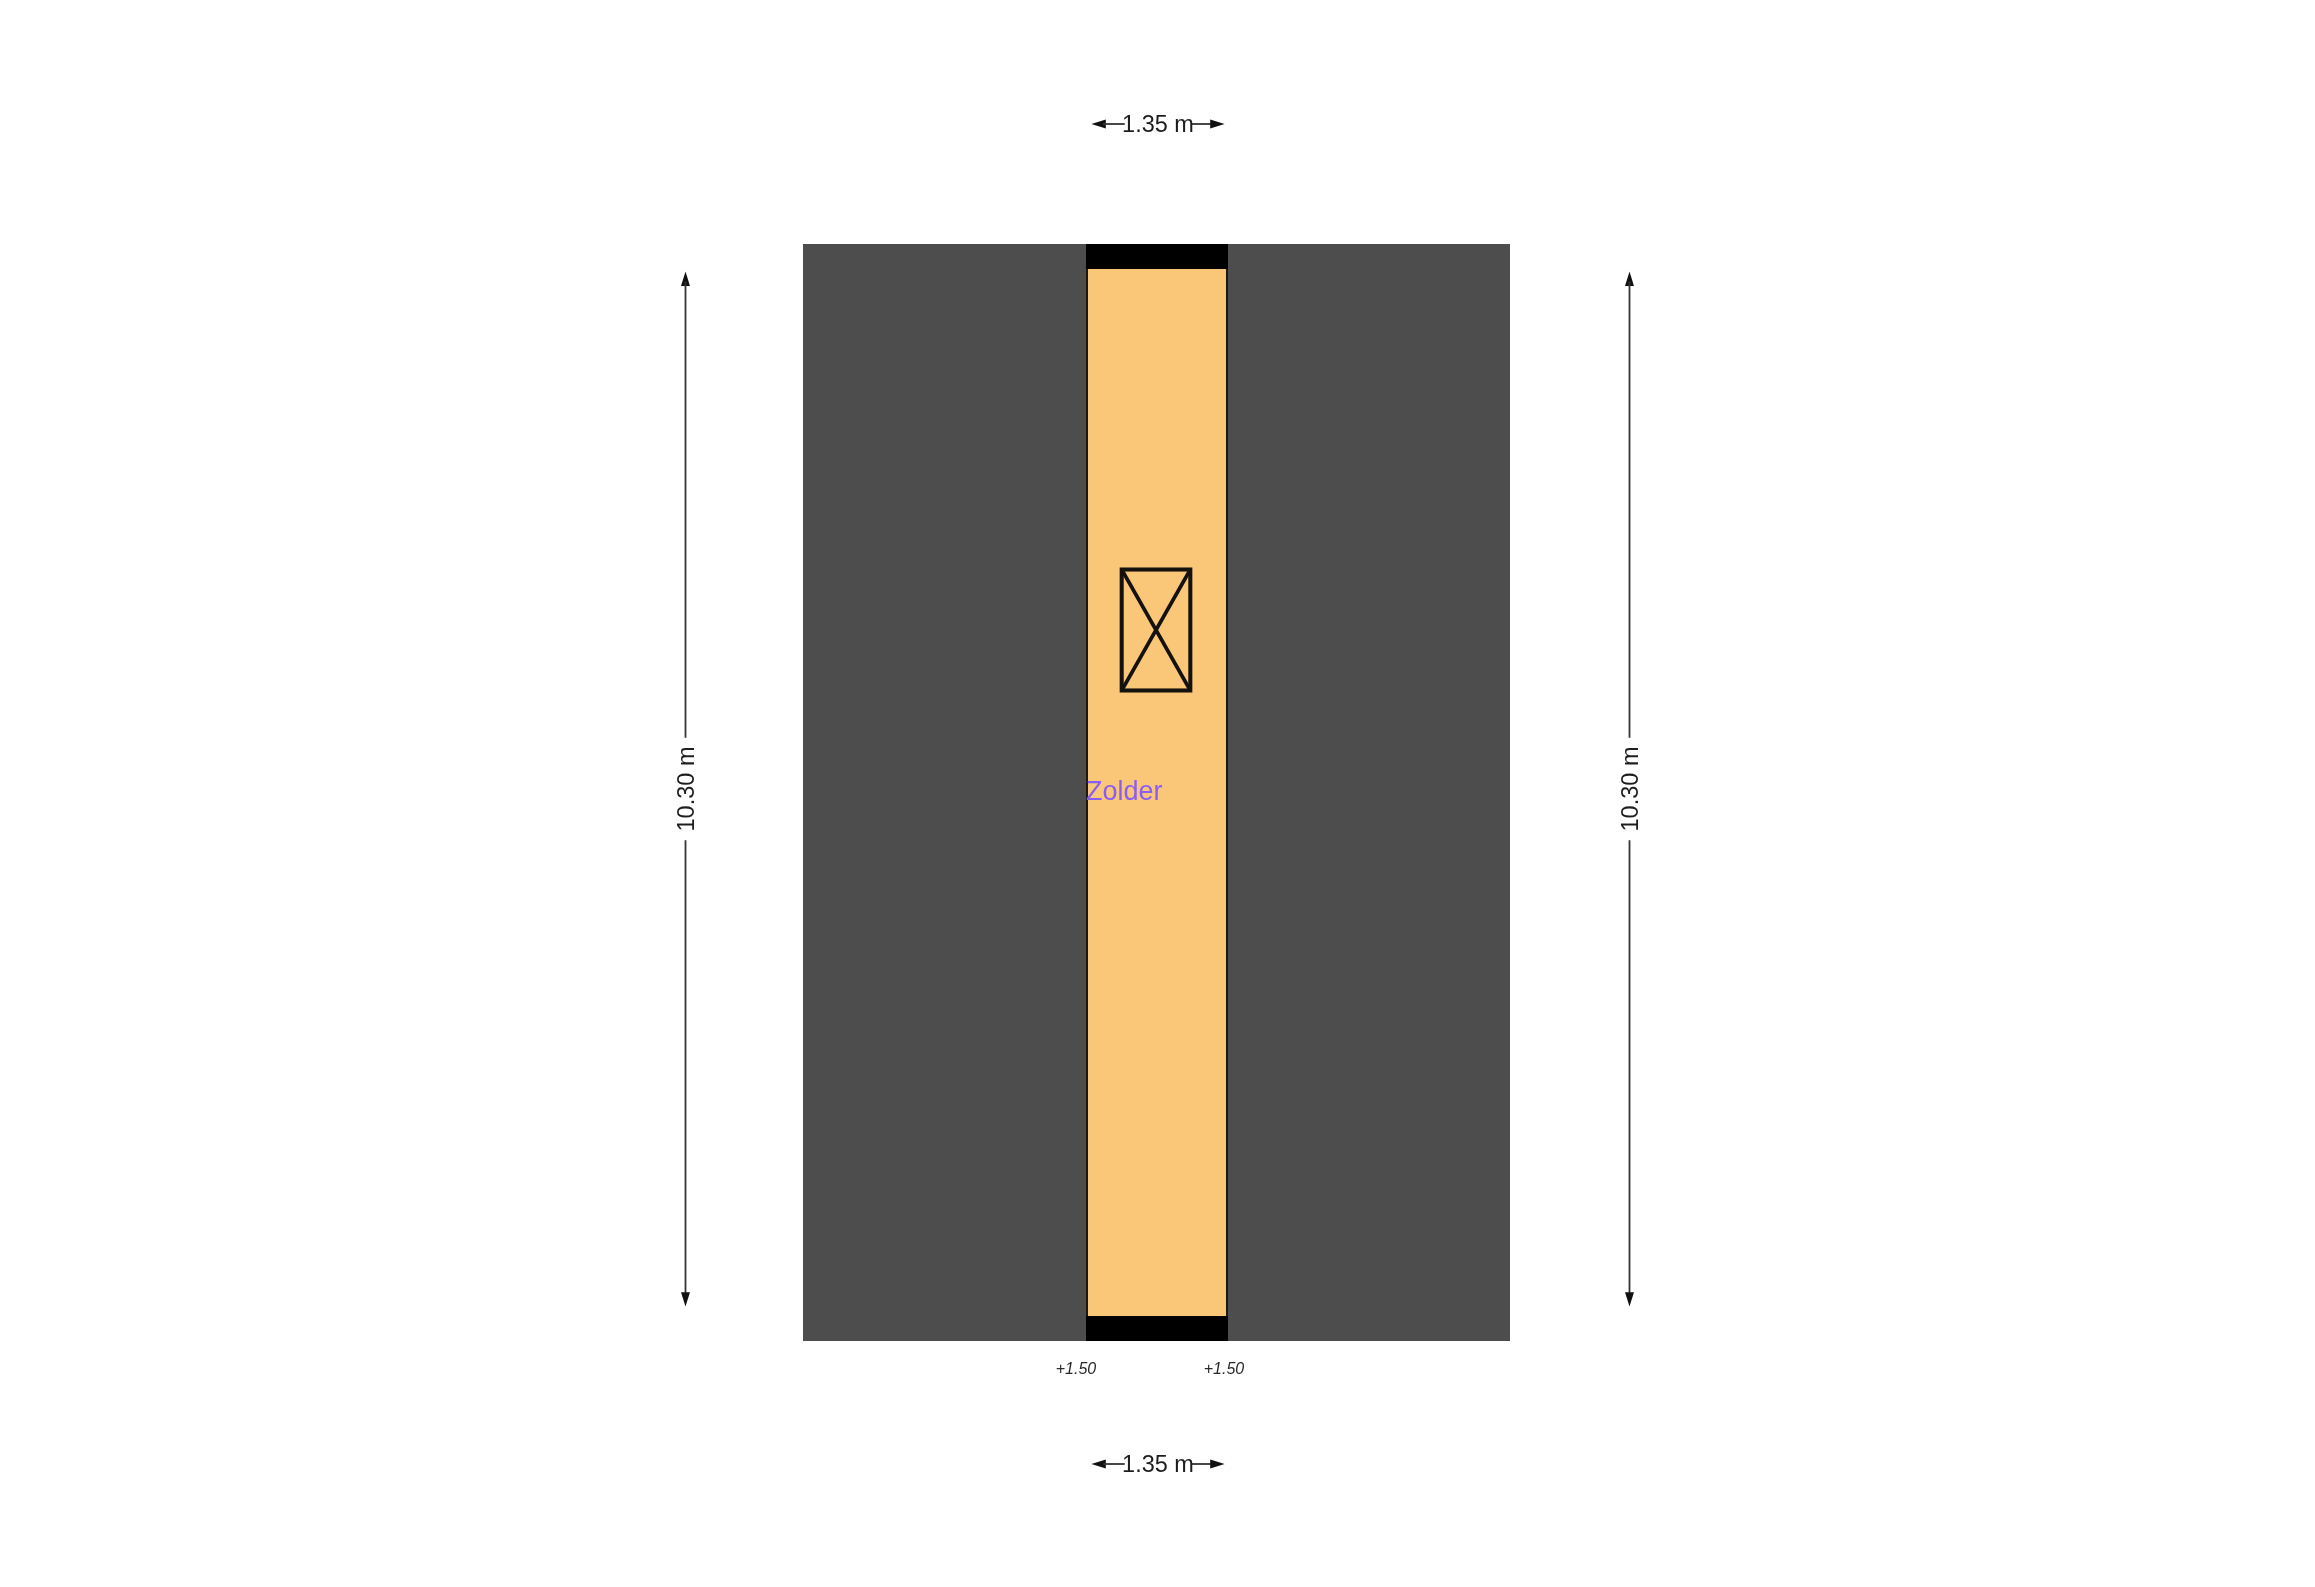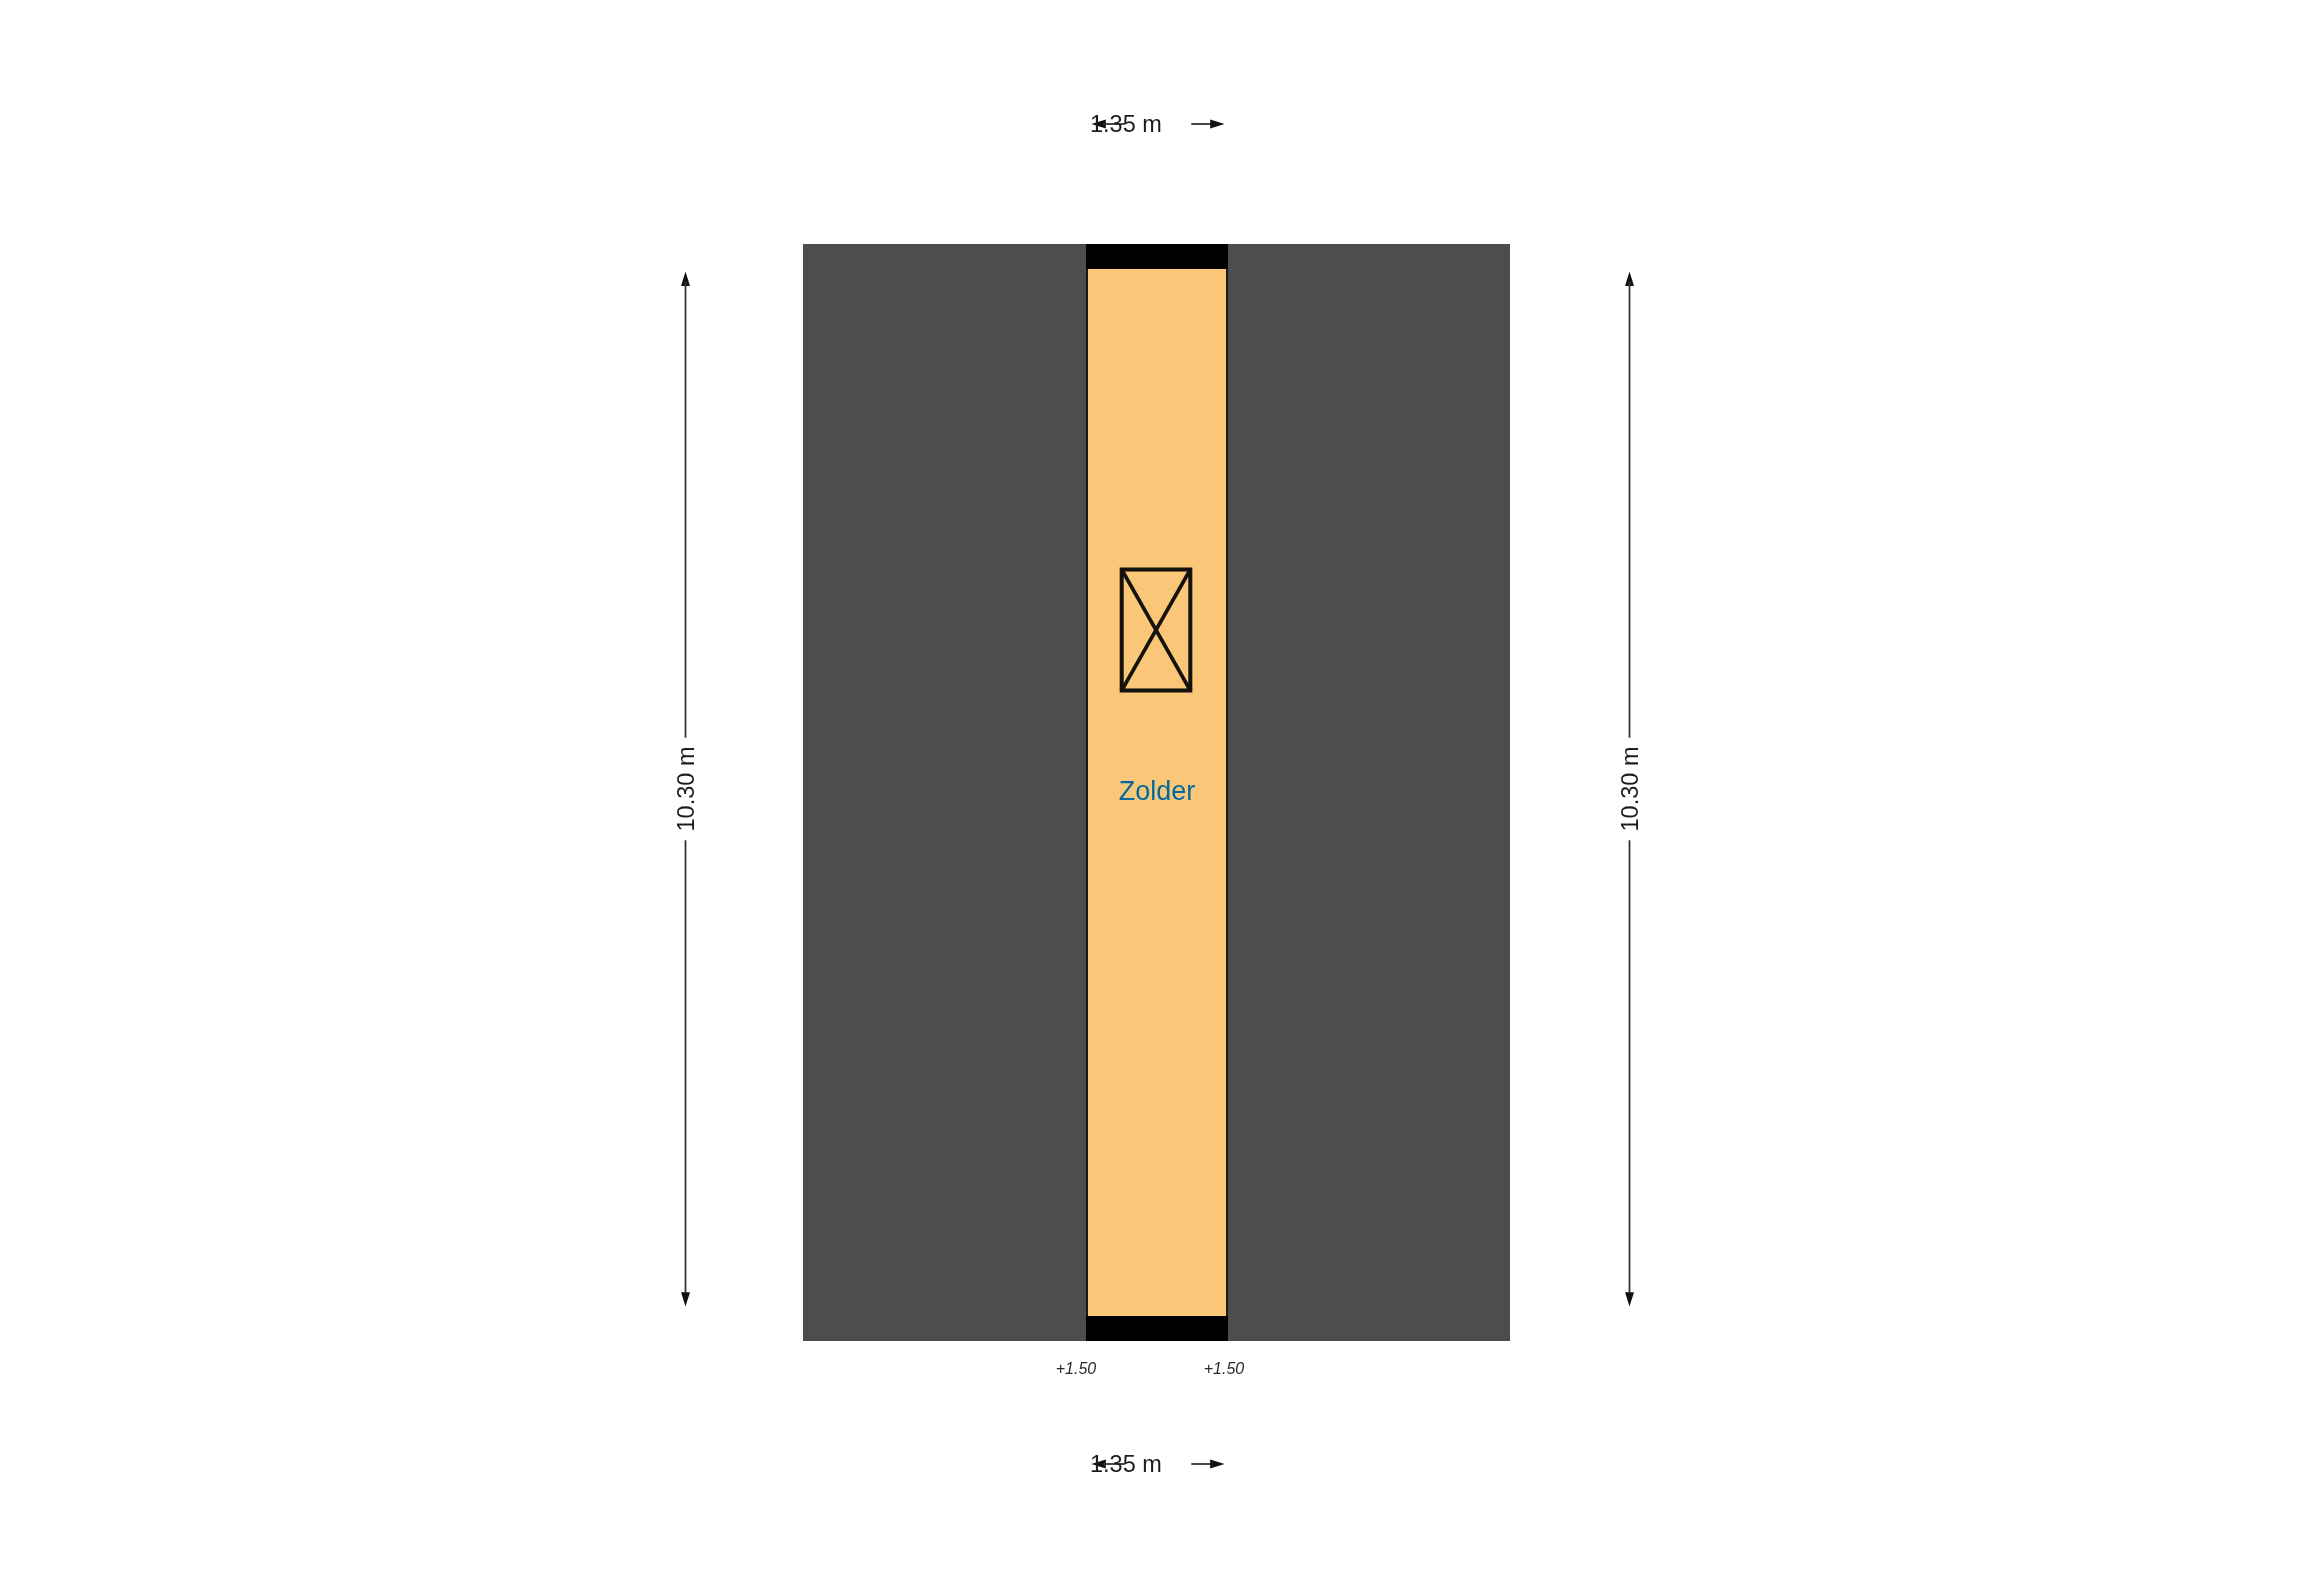--- a/index.html
+++ b/index.html
@@ -38,35 +38,35 @@
   }
   .wall-top    { top: 244px; }
   .wall-bottom { top: 1316px; }
 
   .crossbox { left: 1117px; top: 565px; }
   .crossbox rect, .crossbox line { stroke: #15120E; }
 
   .room-label {
     left: 1086px; top: 778px;
     width: 142px;
-    text-align: center;
+    text-align: left;
     font-size: 27px;
     line-height: 27px;
-    color: #0369a1;
+    color: #8b5cf6;
   }
 
   
   .dim-h { width: 136px; height: 18px; }
   .dim-top    { left: 1090px; top: 115px; }
   .dim-bottom { left: 1090px; top: 1455px; }
   .dim-h .dim-label {
     position: absolute;
     left: 0; right: 0; top: 50%;
     transform: translateY(-50%);
-    text-align: left;
+    text-align: center;
     font-size: 23.5px;
     white-space: nowrap;
   }
 
   .dim-v { width: 25px; height: 1050px; top: 264px; }
   .dim-left  { left: 673px; }
   .dim-right { left: 1617px; }
   .dim-v .dim-label {
     position: absolute;
     left: 50%; top: 50%;

